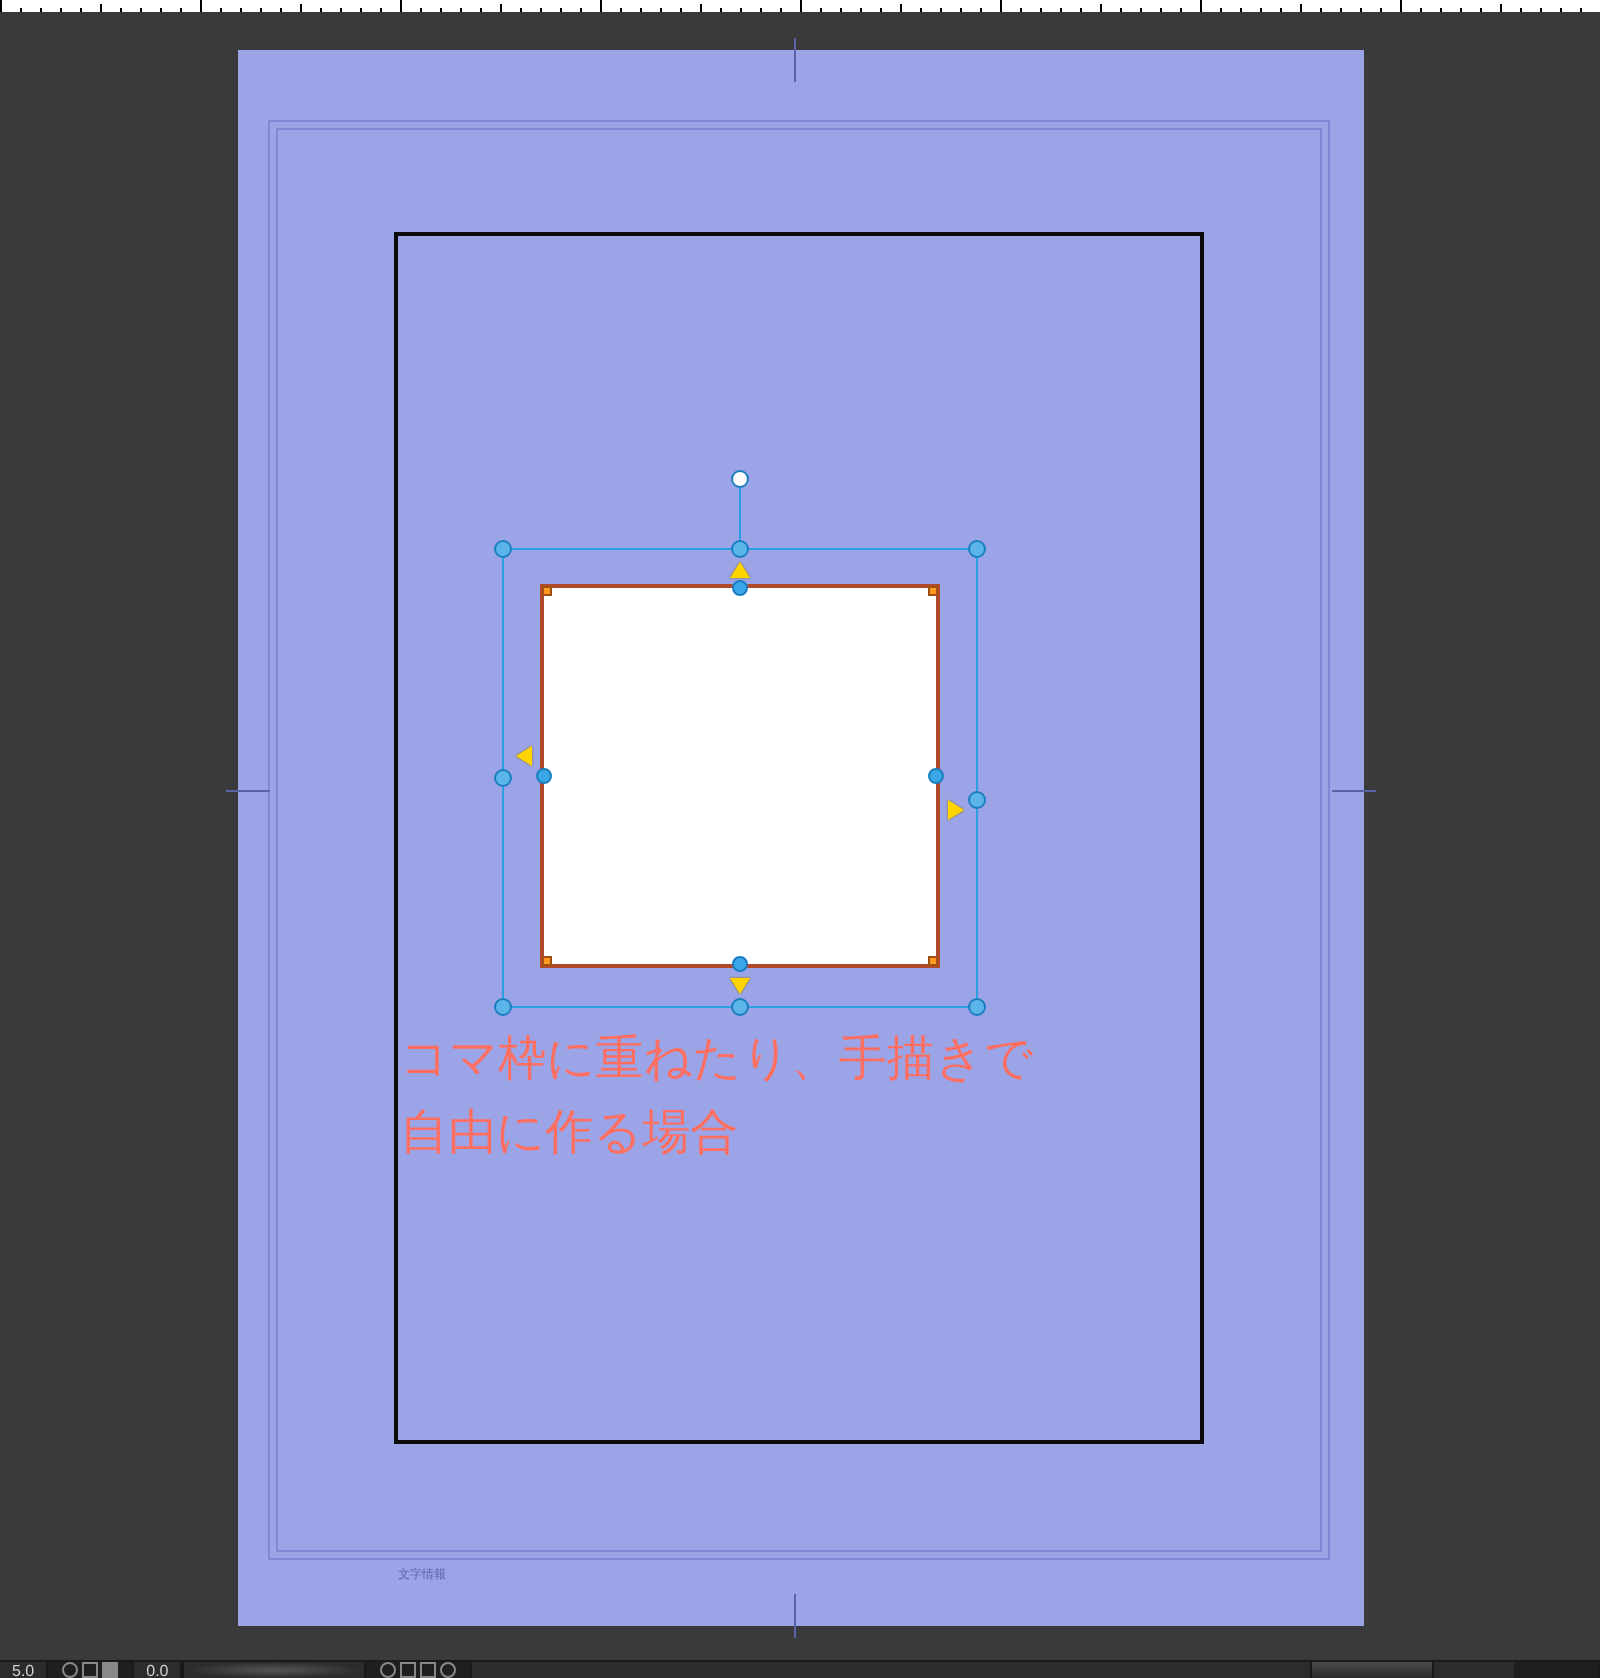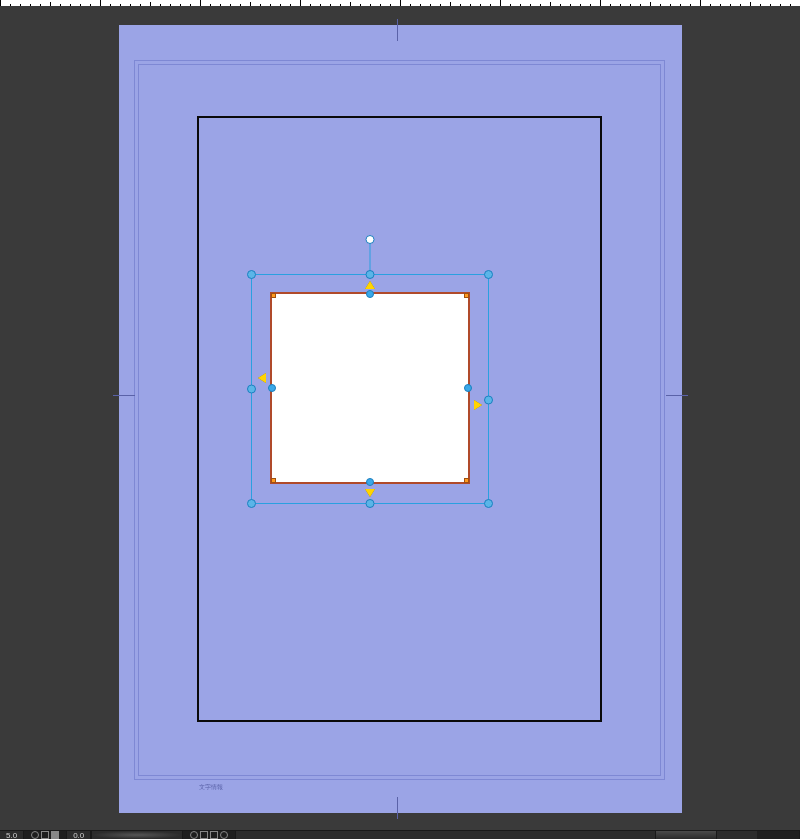--- a/index.html
+++ b/index.html
@@ -350,20 +350,22 @@
       <span class="sel-handle sh-l"></span>
       <span class="sel-handle sh-r"></span>
 
       <span class="tri tri-up"></span>
       <span class="tri tri-down"></span>
       <span class="tri tri-left"></span>
       <span class="tri tri-right"></span>
     </div>
   </div>
 
+  <div class="anno-text">コマ枠に重ねたり、手描きで
+自由に作る場合</div>
 </div>
 
 <div class="status-bar">
   <div class="seg">
     <span>5.0</span>
   </div>
   <div class="seg dark">
     <span class="sb-ico" style="border-radius:50%;"></span>
     <span class="sb-ico"></span>
     <span class="sb-ico" style="background:#888;"></span>

